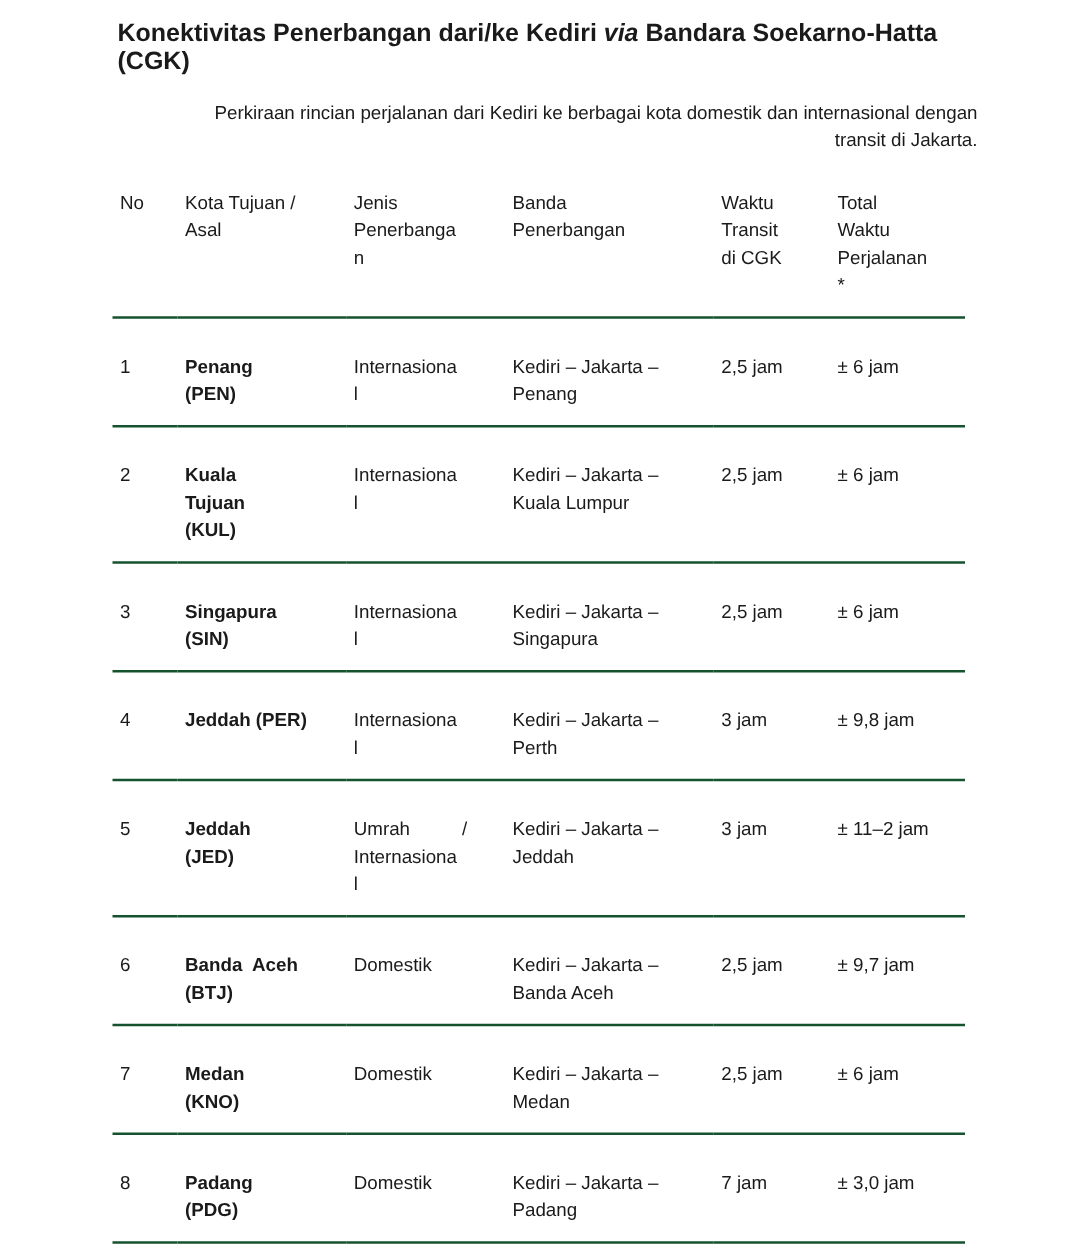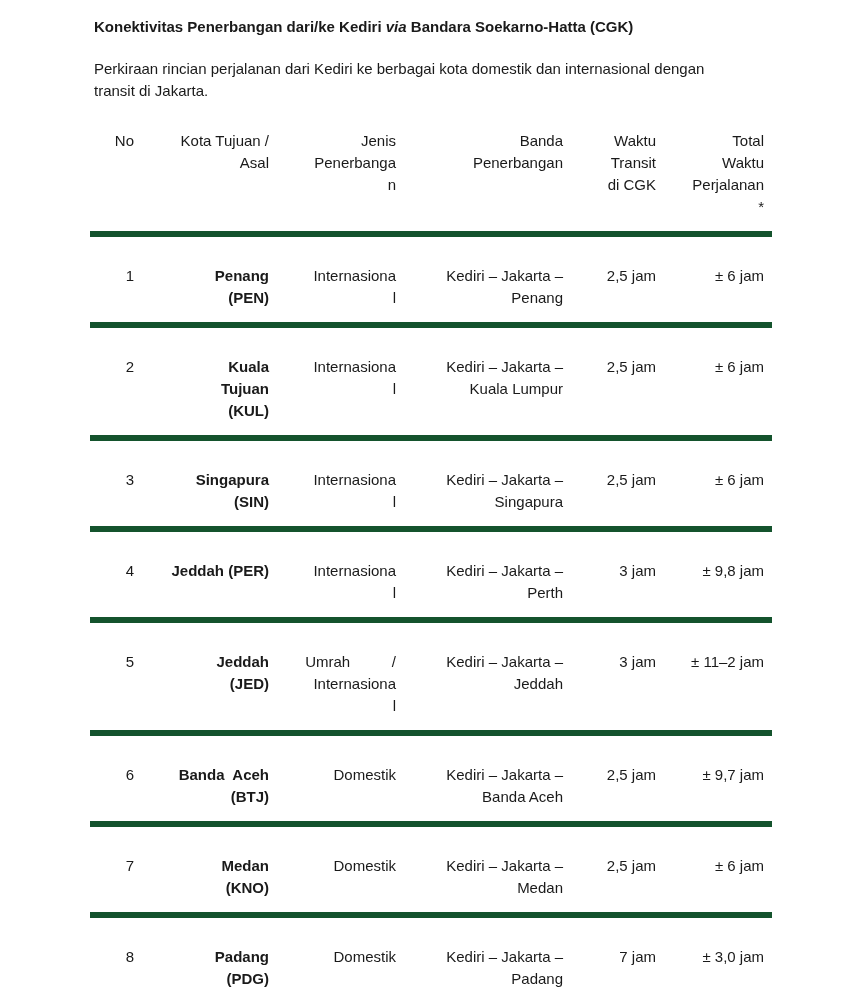--- a/index.html
+++ b/index.html
@@ -14,44 +14,45 @@
     font-size: 15px;
     line-height: 22px;
     color: #1a1a1a;
     overflow: hidden;
   }
   .page {
     padding: 16px 80px 0 90px;
     box-sizing: border-box;
   }
   .title {
-    font-size: 15px;
+    font-size: 20px;
     line-height: 22px;
     font-weight: bold;
     margin: 0 0 20px 4px;
   }
   .title .it {
     font-style: italic;
   }
   .subtitle {
     margin: 0 0 28px 4px;
     white-space: pre-wrap;
+    text-align: right;
   }
   table.conn {
     border-collapse: collapse;
     table-layout: fixed;
     width: 682px;
   }
   .conn th, .conn td {
     vertical-align: top;
-    text-align: right;
+    text-align: left;
     font-weight: normal;
     white-space: pre-wrap;
     padding: 28px 8px 13px 6px;
-    border-bottom: 6px solid #14532d;
+    border-bottom: 2px solid #14532d;
     overflow: hidden;
   }
   .conn thead th {
     padding-top: 0;
   }
   .conn td.col-kota {
     font-weight: bold;
   }
   .col-w-no    { width: 52px;  }
   .col-w-kota  { width: 135px; }

